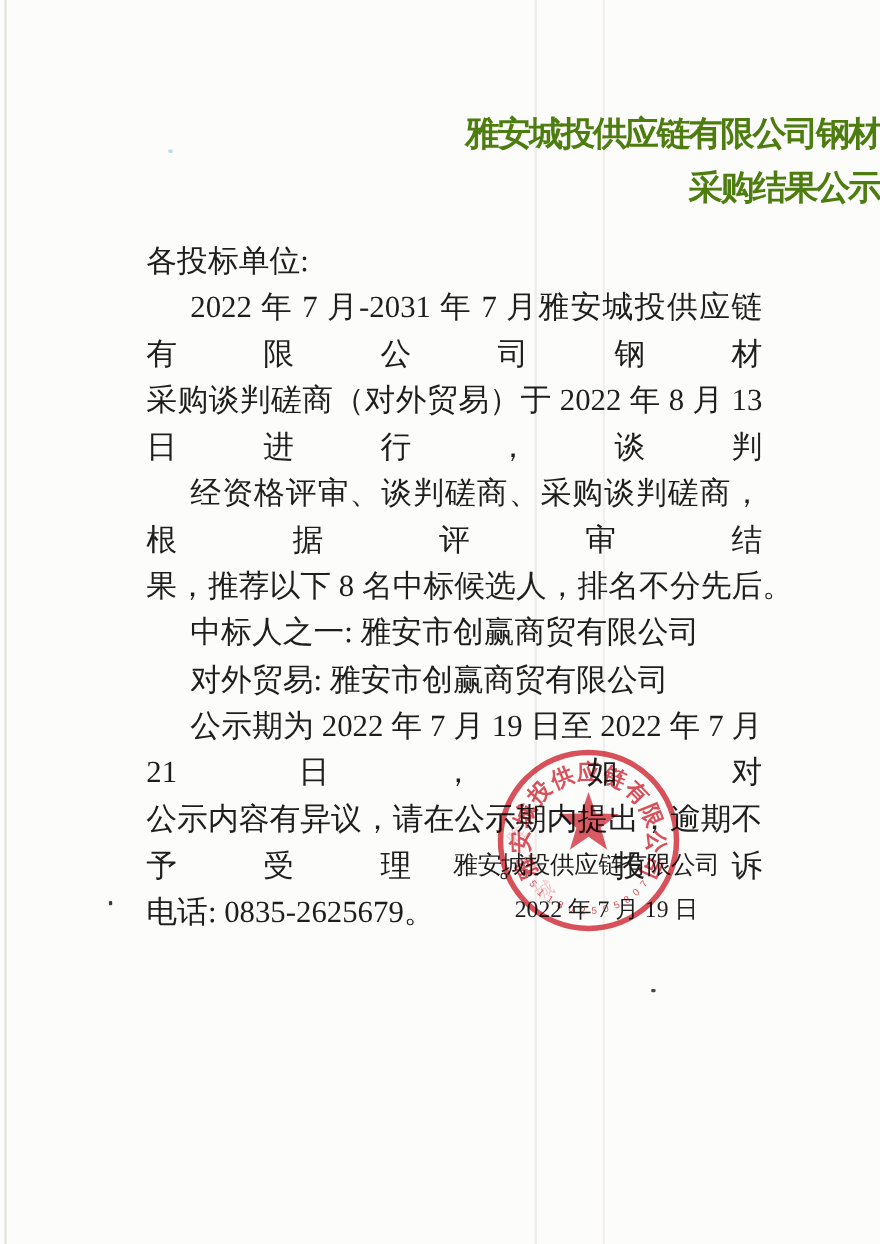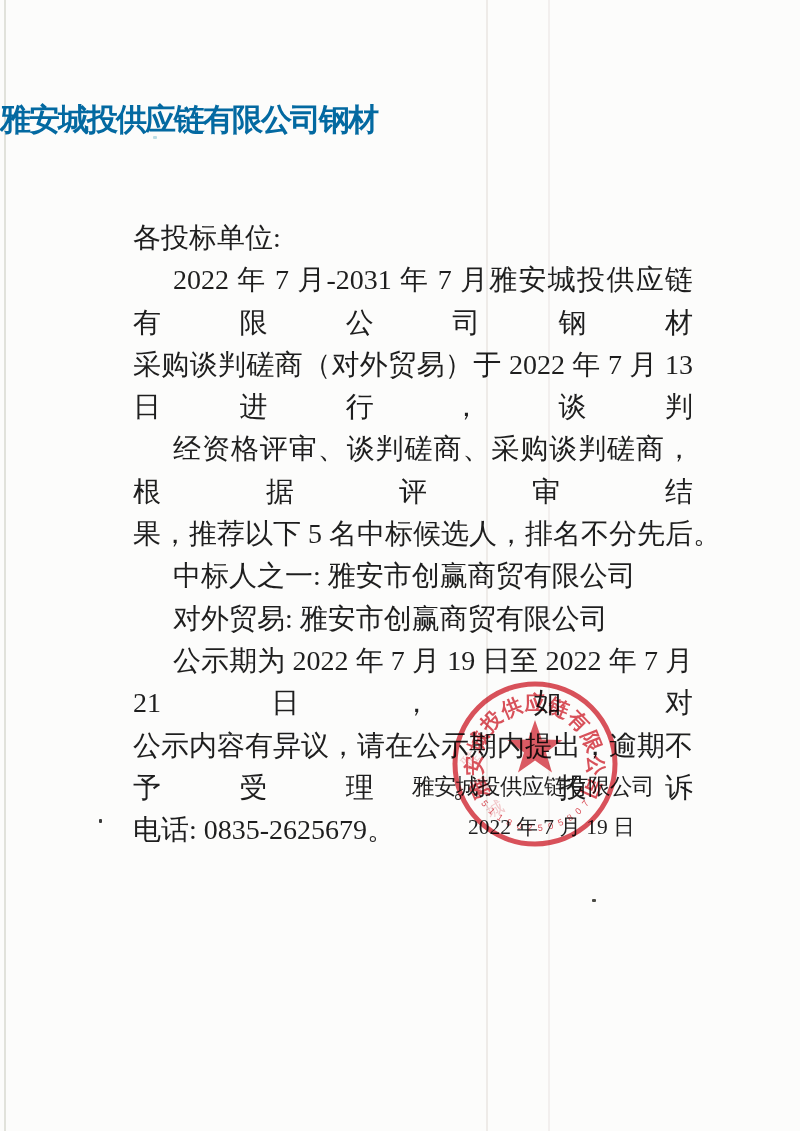--- a/index.html
+++ b/index.html
@@ -23,26 +23,26 @@
   .scan-line-a{left:486px;background:rgba(205,195,190,.30);}
   .scan-line-b{left:548px;background:rgba(212,202,197,.24);}
   .speck{position:absolute;border-radius:1px;}
   .speck-blue{left:153px;top:136px;width:4px;height:3px;background:#b9dce5;}
   .speck-a{left:99px;top:819px;width:3px;height:4px;background:#3a3a3a;}
   .speck-b{left:592px;top:899px;width:4px;height:3px;background:#4a4a44;}
 
   
   .title{
     position:absolute;left:0;top:97px;width:800px;margin:0;
-    text-align:left;
-    font-family:Liberation Mono, monospace;
+    text-align:right;
+    font-family:Liberation Serif, serif;
     font-weight:700;
     font-size:31px;line-height:49px;
     letter-spacing:-2px;
-    color:#0369a1;
+    color:#4d7c0f;
   }
   .title .tl{display:block;}
 
   
   .body-text{
     position:absolute;left:133px;top:217px;width:560px;
     font-size:28px;line-height:42.3px;
     color:var(--ink);
   }
   .body-text .line{white-space:nowrap;}
@@ -77,28 +77,29 @@
 
   <div class="scan-edge-left"></div>
   <div class="scan-line scan-line-a"></div>
   <div class="scan-line scan-line-b"></div>
   <div class="speck speck-blue"></div>
   <div class="speck speck-a"></div>
   <div class="speck speck-b"></div>
 
   <h1 class="title">
     <span class="tl">雅安城投供应链有限公司钢材</span>
+    <span class="tl">采购结果公示</span>
   </h1>
 
   <div class="body-text" id="body-lines">
       <div class="line">各投标单位:</div>
       <div class="line ind just">2022 年 7 月-2031 年 7 月雅安城投供应链有限公司钢材</div>
-      <div class="line just">采购谈判磋商（对外贸易）于 2022 年 7 月 13 日进行，谈判</div>
+      <div class="line just">采购谈判磋商（对外贸易）于 2022 年 8 月 13 日进行，谈判</div>
       <div class="line ind just">经资格评审、谈判磋商、采购谈判磋商，根据评审结</div>
-      <div class="line">果，推荐以下 5 名中标候选人，排名不分先后。</div>
+      <div class="line">果，推荐以下 8 名中标候选人，排名不分先后。</div>
       <div class="line ind">中标人之一: 雅安市创赢商贸有限公司</div>
       <div class="line ind">对外贸易: 雅安市创赢商贸有限公司</div>
       <div class="line ind just">公示期为 2022 年 7 月 19 日至 2022 年 7 月 21 日，如对</div>
       <div class="line just">公示内容有异议，请在公示期内提出，逾期不予受理。投诉</div>
       <div class="line">电话: 0835-2625679。</div>
     </div>
 
   <div class="sig-company">雅安城投供应链有限公司</div>
   <div class="sig-date">2022 年 7 月 19 日</div>
 

